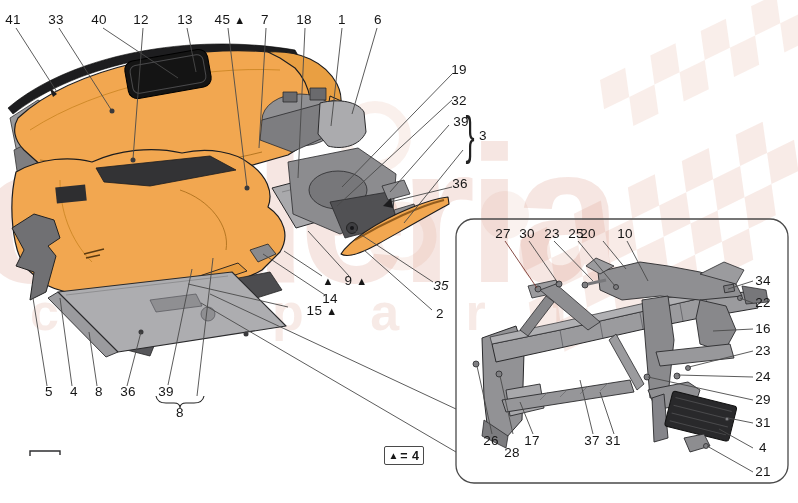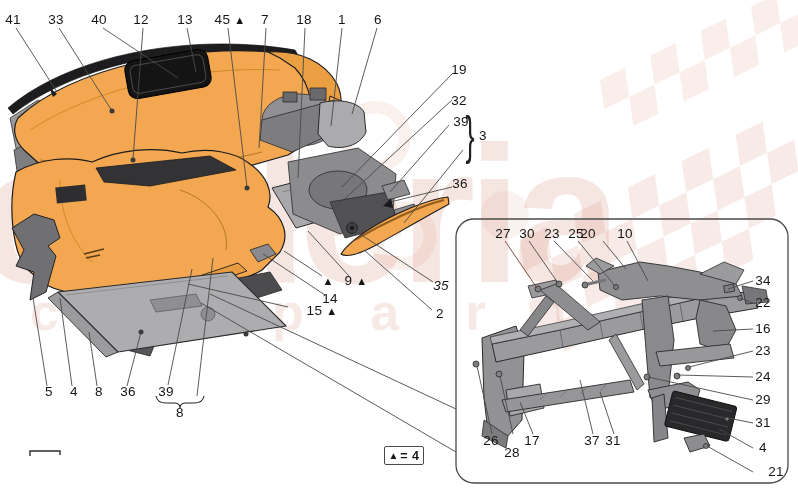--- a/index.html
+++ b/index.html
@@ -329,21 +329,21 @@
       <div class="callout" style="left: 568px; top: 234px; margin-left: 20px;"><span>20</span></div>
       <div class="callout" style="left: 625px; top: 234px;"><span>10</span></div>
       <div class="callout" style="left: 763px; top: 281px;"><span>34</span></div>
       <div class="callout" style="left: 763px; top: 303px;"><span>22</span></div>
       <div class="callout" style="left: 763px; top: 329px;"><span>16</span></div>
       <div class="callout" style="left: 763px; top: 351px;"><span>23</span></div>
       <div class="callout" style="left: 763px; top: 377px;"><span>24</span></div>
       <div class="callout" style="left: 763px; top: 400px;"><span>29</span></div>
       <div class="callout" style="left: 763px; top: 423px;"><span>31</span></div>
       <div class="callout" style="left: 763px; top: 448px;"><span>4</span></div>
-      <div class="callout" style="left: 763px; top: 472px; margin-left: 13px;"><span>21</span></div>
+      <div class="callout" style="left: 763px; top: 472px;"><span>21</span></div>
       <div class="callout" style="left: 491px; top: 441px;"><span>26</span></div>
       <div class="callout" style="left: 512px; top: 441px; margin-top: 12px;"><span>28</span></div>
       <div class="callout" style="left: 532px; top: 441px;"><span>17</span></div>
       <div class="callout" style="left: 592px; top: 441px;"><span>37</span></div>
       <div class="callout" style="left: 613px; top: 441px;"><span>31</span></div>
     </div>
 
 <div class="legend-box">
   <span class="sym">▲</span>
   <span class="rest">= 4</span>

